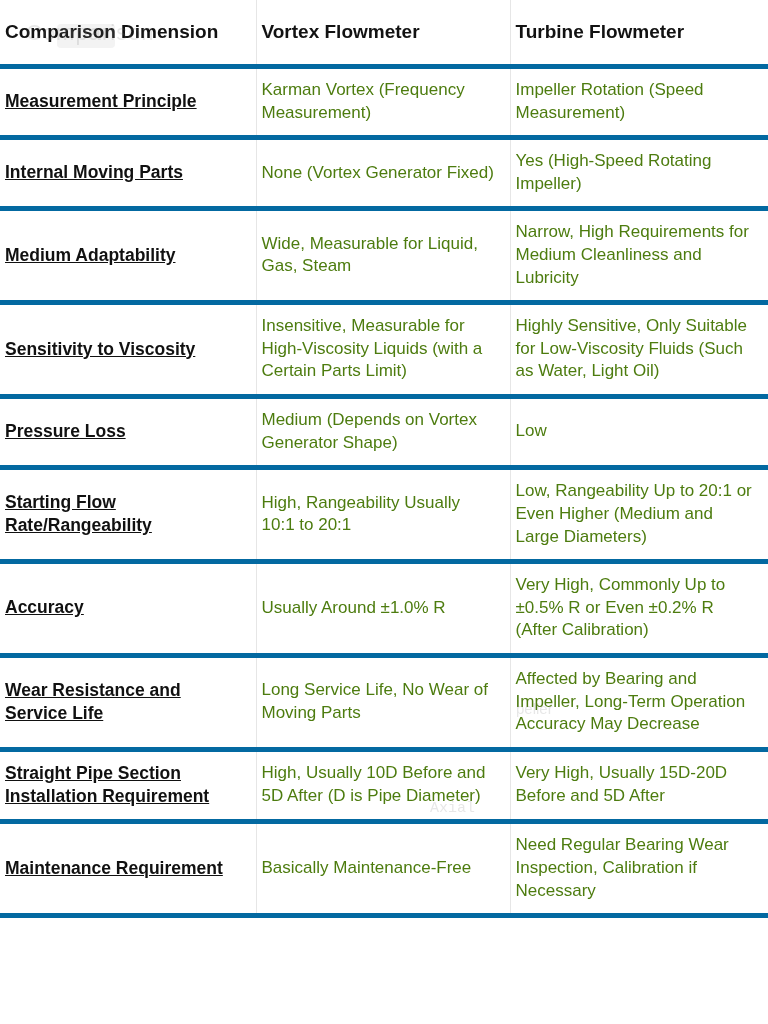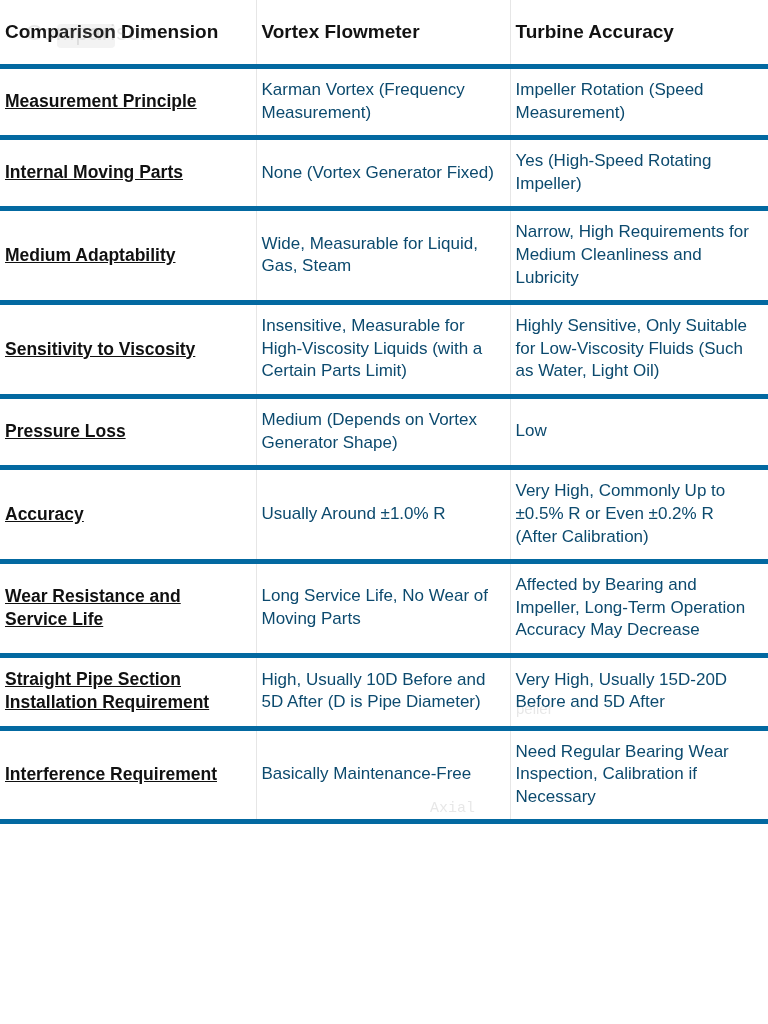--- a/index.html
+++ b/index.html
@@ -45,21 +45,21 @@
     font-size: 19px;
     font-weight: bold;
     text-align: left;
     height: 52px;
     padding-top: 6px;
     padding-bottom: 6px;
     color: #121212;
   }
   table.compare tbody td {
     font-size: 17px;
-    color: #0c4a6e;
+    color: #4d7c0f;
   }
   table.compare tbody td.dim {
     font-weight: bold;
     font-size: 17.5px;
     color: #111111;
     text-decoration: underline;
   }
   
   .ghost {
     position: absolute;
@@ -82,21 +82,21 @@
   <table class="compare">
     <colgroup>
       <col class="c0">
         <col class="c1">
         <col class="c2">
     </colgroup>
     <thead>
       <tr>
         <th>Comparison Dimension</th>
         <th>Vortex Flowmeter</th>
-        <th>Turbine Accuracy</th>
+        <th>Turbine Flowmeter</th>
       </tr>
     </thead>
     <tbody>
       <tr>
         <td class="dim">Measurement Principle</td>
         <td>Karman Vortex (Frequency Measurement)</td>
         <td>Impeller Rotation (Speed Measurement)</td>
       </tr>
       <tr>
         <td class="dim">Internal Moving Parts</td>
@@ -112,36 +112,41 @@
         <td class="dim">Sensitivity to Viscosity</td>
         <td>Insensitive, Measurable for High-Viscosity Liquids (with a Certain Parts Limit)</td>
         <td>Highly Sensitive, Only Suitable for Low-Viscosity Fluids (Such as Water, Light Oil)</td>
       </tr>
       <tr>
         <td class="dim">Pressure Loss</td>
         <td>Medium (Depends on Vortex Generator Shape)</td>
         <td>Low</td>
       </tr>
       <tr>
+        <td class="dim">Starting Flow Rate/Rangeability</td>
+        <td>High, Rangeability Usually 10:1 to 20:1</td>
+        <td>Low, Rangeability Up to 20:1 or Even Higher (Medium and Large Diameters)</td>
+      </tr>
+      <tr>
         <td class="dim">Accuracy</td>
         <td>Usually Around ±1.0% R</td>
         <td>Very High, Commonly Up to ±0.5% R or Even ±0.2% R (After Calibration)</td>
       </tr>
       <tr>
         <td class="dim">Wear Resistance and Service Life</td>
         <td>Long Service Life, No Wear of Moving Parts</td>
         <td>Affected by Bearing and Impeller, Long-Term Operation Accuracy May Decrease</td>
       </tr>
       <tr>
         <td class="dim">Straight Pipe Section Installation Requirement</td>
         <td>High, Usually 10D Before and 5D After (D is Pipe Diameter)</td>
         <td>Very High, Usually 15D-20D Before and 5D After</td>
       </tr>
       <tr>
-        <td class="dim">Interference Requirement</td>
+        <td class="dim">Maintenance Requirement</td>
         <td>Basically Maintenance-Free</td>
         <td>Need Regular Bearing Wear Inspection, Calibration if Necessary</td>
       </tr>
     </tbody>
   </table>
 
   <div class="ghost g4"></div>
   <div class="ghost g1">Comparison</div>
   <div class="ghost g2">peller</div>
   <div class="ghost g3">Axial</div>

